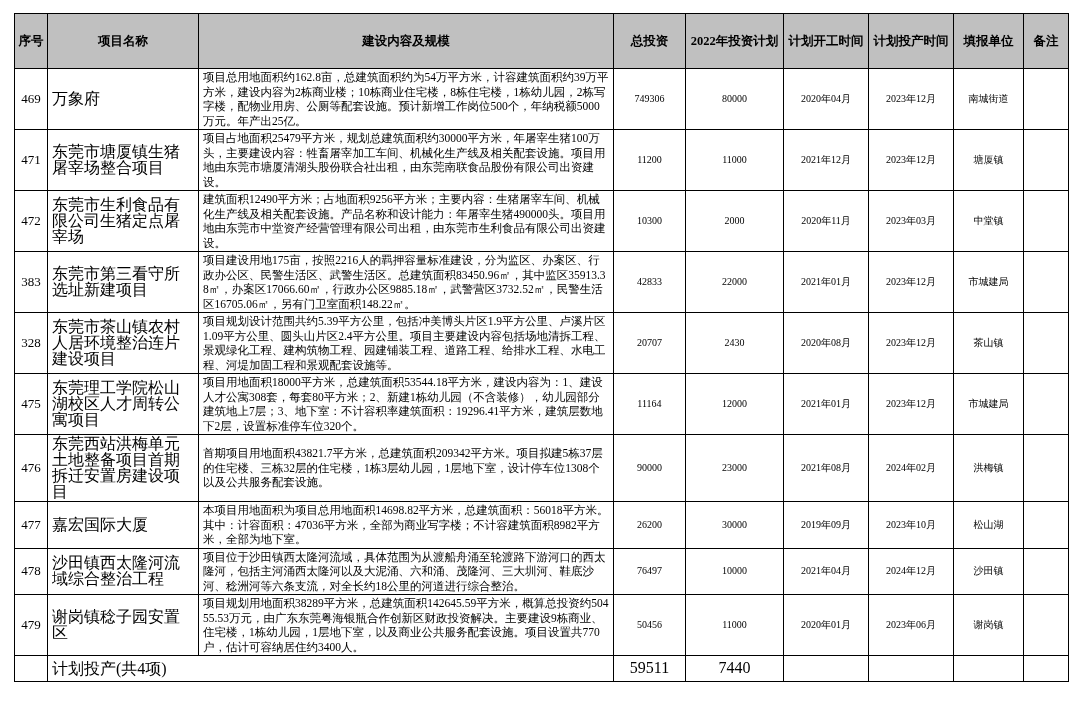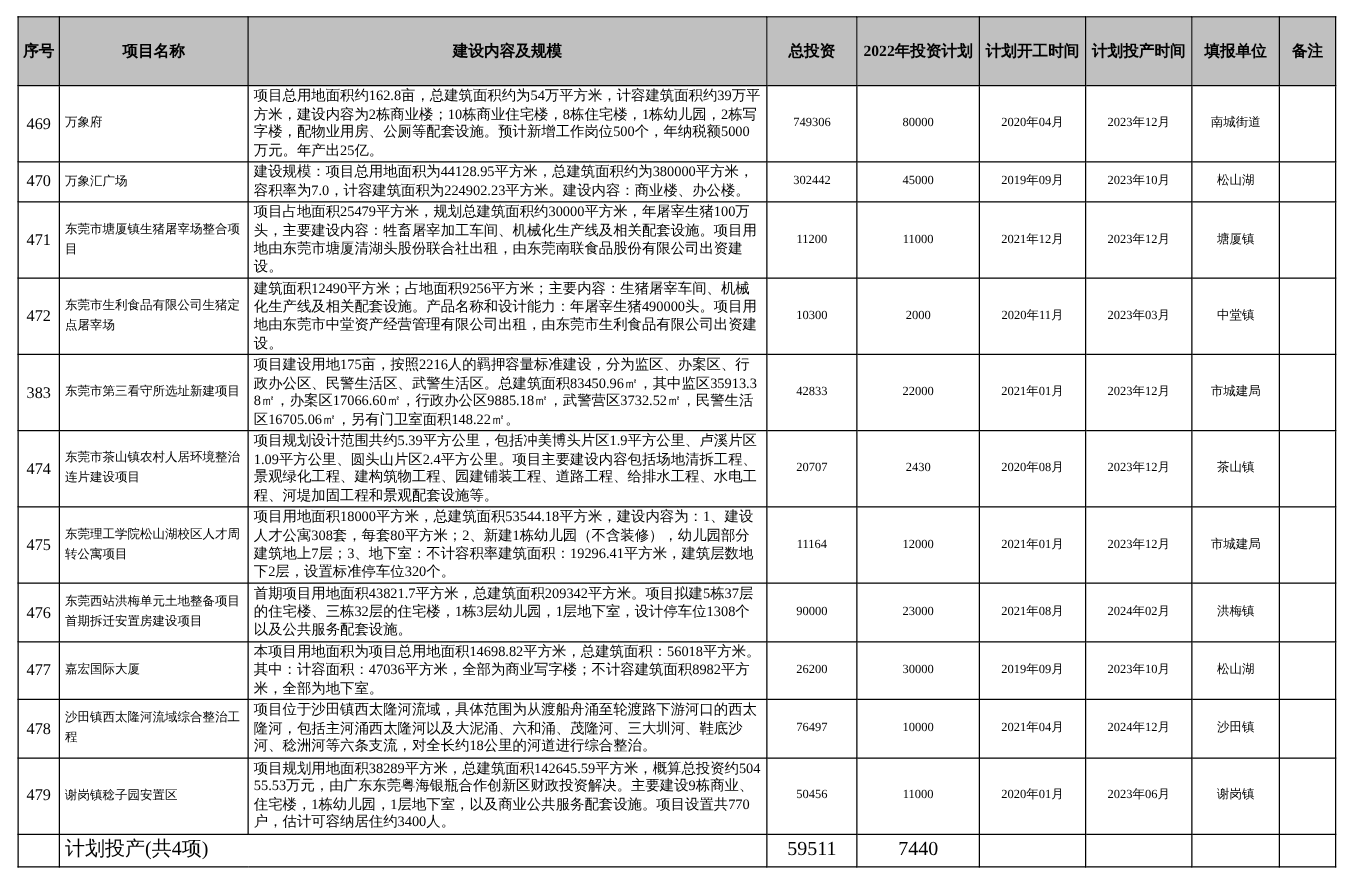--- a/index.html
+++ b/index.html
@@ -43,21 +43,21 @@
     padding: 2px 2px;
   }
   td {
     font-size: 11.5px;
     line-height: 14.5px;
     padding: 1px 4px;
   }
   td.c-center { text-align: center; }
   td.c-left   { text-align: left; }
   td.cell-serial { font-size: 13px; }
-  td.cell-name { font-size: 10px; line-height: 16px; }
+  td.cell-name { font-size: 16px; line-height: 16px; }
   td.cell-num, td.cell-date, td.cell-unit { font-size: 10px; }
   tr.summary-row td {
     height: 26px;
     font-size: 16px;
   }
 </style>
 </head>
 <body>
 
 <div class="page">
@@ -92,31 +92,20 @@
           <td class="c-left cell-name">万象府</td>
           <td class="c-left cell-content">项目总用地面积约162.8亩，总建筑面积约为54万平方米，计容建筑面积约39万平方米，建设内容为2栋商业楼；10栋商业住宅楼，8栋住宅楼，1栋幼儿园，2栋写字楼，配物业用房、公厕等配套设施。预计新增工作岗位500个，年纳税额5000万元。年产出25亿。</td>
           <td class="c-center cell-num">749306</td>
           <td class="c-center cell-num">80000</td>
           <td class="c-center cell-date">2020年04月</td>
           <td class="c-center cell-date">2023年12月</td>
           <td class="c-center cell-unit">南城街道</td>
           <td class="c-center"></td>
         </tr>
         <tr>
-          <td class="c-center cell-serial">470</td>
-          <td class="c-left cell-name">万象汇广场</td>
-          <td class="c-left cell-content">建设规模：项目总用地面积为44128.95平方米，总建筑面积约为380000平方米，容积率为7.0，计容建筑面积为224902.23平方米。建设内容：商业楼、办公楼。</td>
-          <td class="c-center cell-num">302442</td>
-          <td class="c-center cell-num">45000</td>
-          <td class="c-center cell-date">2019年09月</td>
-          <td class="c-center cell-date">2023年10月</td>
-          <td class="c-center cell-unit">松山湖</td>
-          <td class="c-center"></td>
-        </tr>
-        <tr>
           <td class="c-center cell-serial">471</td>
           <td class="c-left cell-name">东莞市塘厦镇生猪屠宰场整合项目</td>
           <td class="c-left cell-content">项目占地面积25479平方米，规划总建筑面积约30000平方米，年屠宰生猪100万头，主要建设内容：牲畜屠宰加工车间、机械化生产线及相关配套设施。项目用地由东莞市塘厦清湖头股份联合社出租，由东莞南联食品股份有限公司出资建设。</td>
           <td class="c-center cell-num">11200</td>
           <td class="c-center cell-num">11000</td>
           <td class="c-center cell-date">2021年12月</td>
           <td class="c-center cell-date">2023年12月</td>
           <td class="c-center cell-unit">塘厦镇</td>
           <td class="c-center"></td>
         </tr>
@@ -136,21 +125,21 @@
           <td class="c-left cell-name">东莞市第三看守所选址新建项目</td>
           <td class="c-left cell-content">项目建设用地175亩，按照2216人的羁押容量标准建设，分为监区、办案区、行政办公区、民警生活区、武警生活区。总建筑面积83450.96㎡，其中监区35913.38㎡，办案区17066.60㎡，行政办公区9885.18㎡，武警营区3732.52㎡，民警生活区16705.06㎡，另有门卫室面积148.22㎡。</td>
           <td class="c-center cell-num">42833</td>
           <td class="c-center cell-num">22000</td>
           <td class="c-center cell-date">2021年01月</td>
           <td class="c-center cell-date">2023年12月</td>
           <td class="c-center cell-unit">市城建局</td>
           <td class="c-center"></td>
         </tr>
         <tr>
-          <td class="c-center cell-serial">474</td>
+          <td class="c-center cell-serial">328</td>
           <td class="c-left cell-name">东莞市茶山镇农村人居环境整治连片建设项目</td>
           <td class="c-left cell-content">项目规划设计范围共约5.39平方公里，包括冲美博头片区1.9平方公里、卢溪片区1.09平方公里、圆头山片区2.4平方公里。项目主要建设内容包括场地清拆工程、景观绿化工程、建构筑物工程、园建铺装工程、道路工程、给排水工程、水电工程、河堤加固工程和景观配套设施等。</td>
           <td class="c-center cell-num">20707</td>
           <td class="c-center cell-num">2430</td>
           <td class="c-center cell-date">2020年08月</td>
           <td class="c-center cell-date">2023年12月</td>
           <td class="c-center cell-unit">茶山镇</td>
           <td class="c-center"></td>
         </tr>
         <tr>

